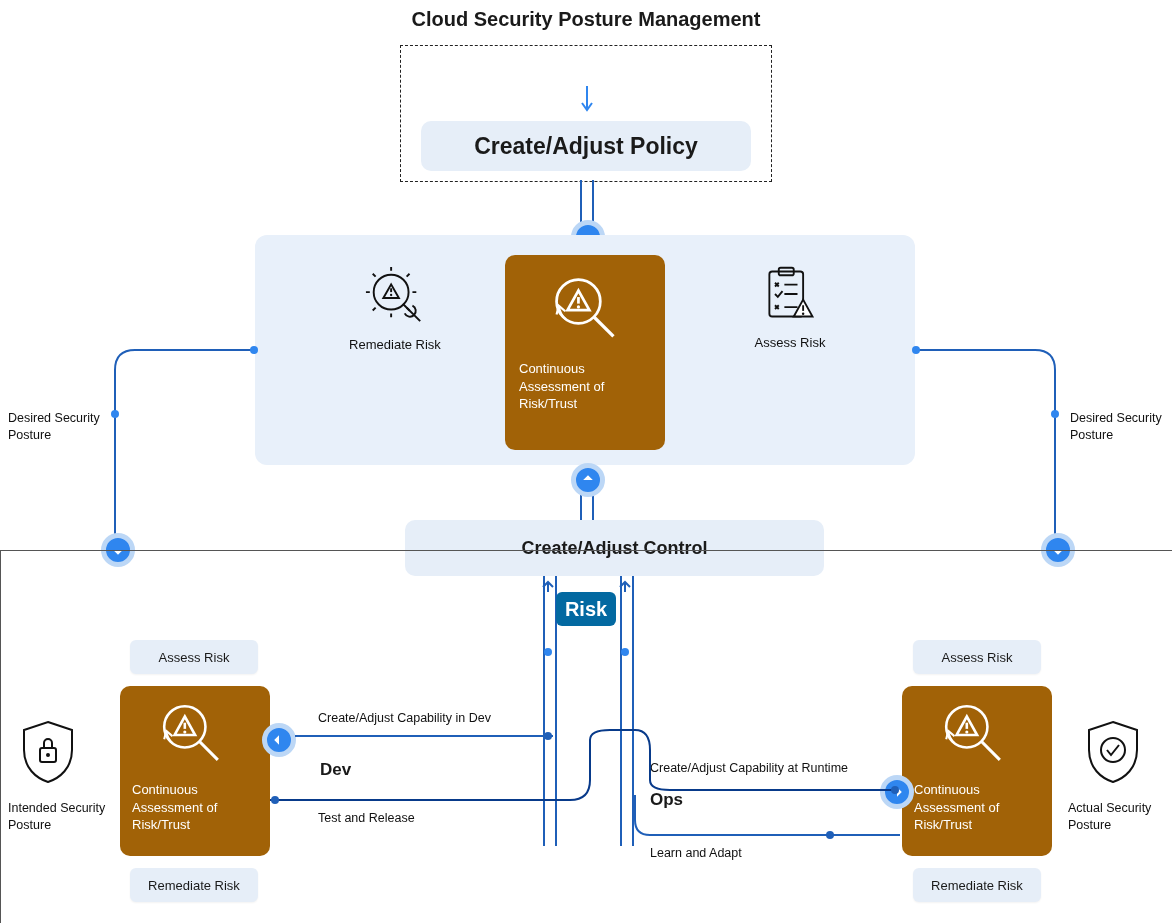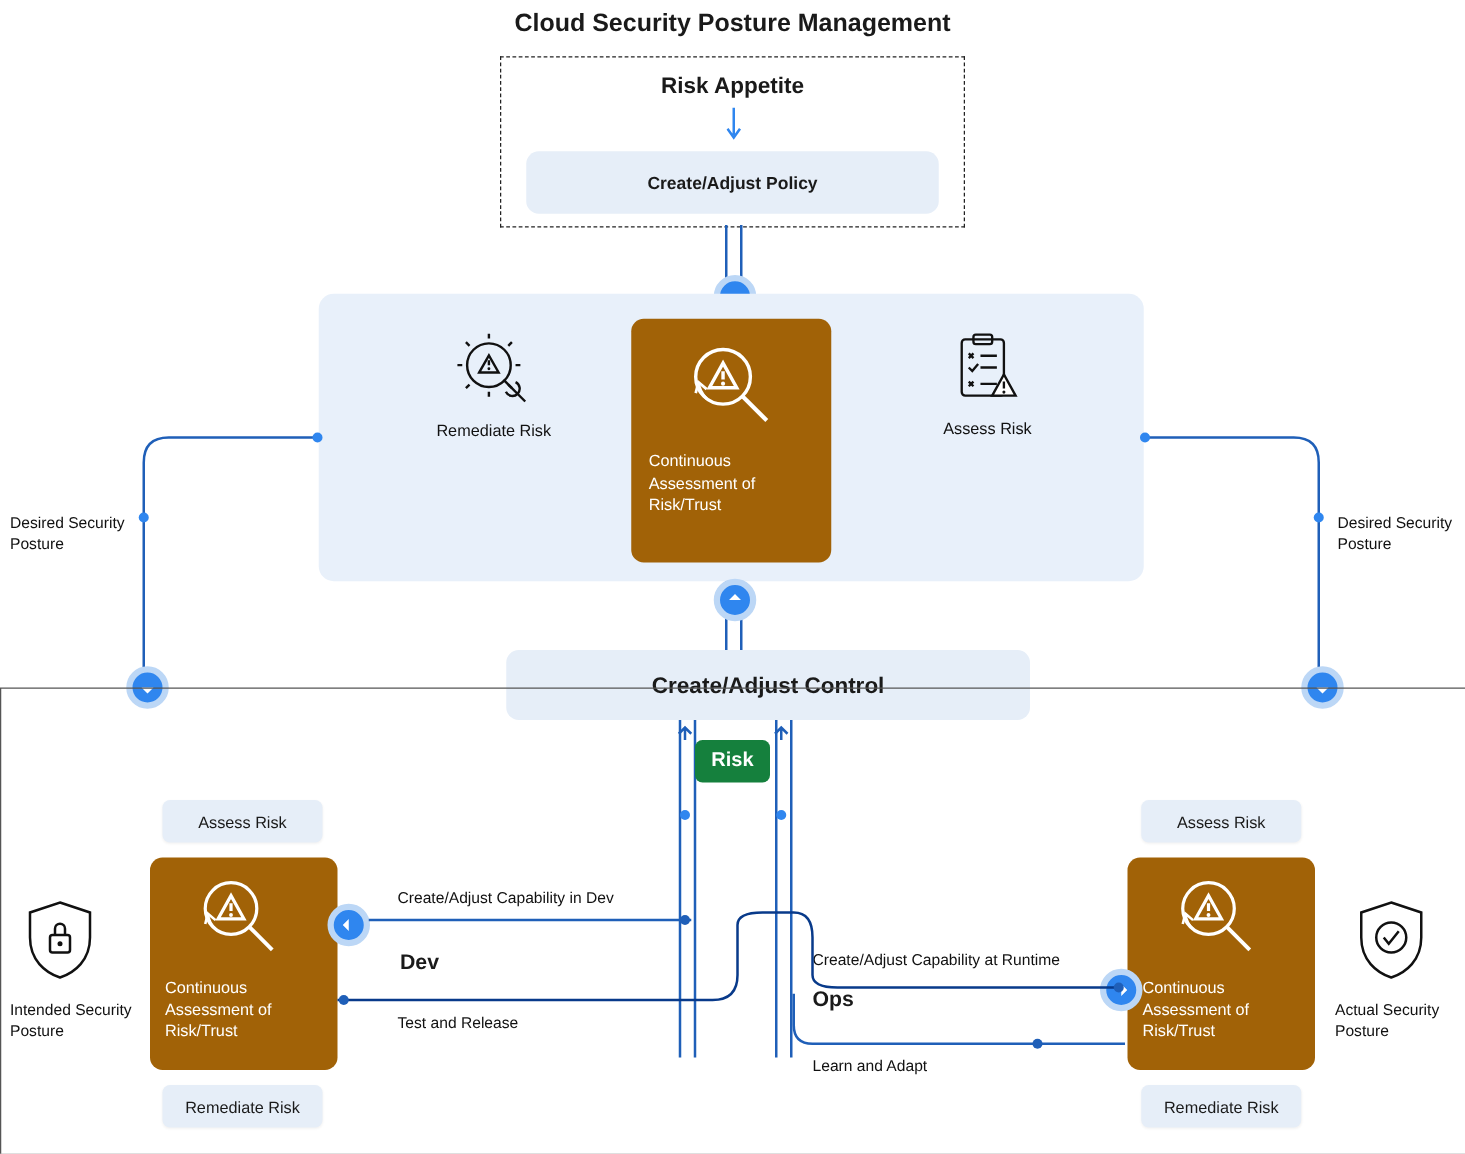--- a/index.html
+++ b/index.html
@@ -6,21 +6,21 @@
   .canvas{position:relative;width:1172px;height:923px;margin:0 auto}
   .abs{position:absolute}
   .title{font-weight:700;font-size:20px;text-align:center}
   .dashed-box{border:1px dashed #222;background:#fff}
   .pale-box{background:#e6eef8;border-radius:10px}
   .big-pale{background:#e8f0fa;border-radius:12px}
   .blue-box{background:#a16207;border-radius:10px;color:#fff}
   .small-pale{background:#e6eef8;border-radius:6px;box-shadow:0 1px 2px rgba(0,0,0,.05)}
   .bold{font-weight:700}
   .center-text{display:flex;align-items:center;justify-content:center;text-align:center}
-  .risk-badge{background:#15803d;color:#fff;font-weight:700;font-size:16px;border-radius:6px;display:flex;align-items:center;justify-content:center}
+  .risk-badge{background:#0369a1;color:#fff;font-weight:700;font-size:20px;border-radius:6px;display:flex;align-items:center;justify-content:center}
   .arrow-node{width:24px;height:24px;border:5px solid #bcd7f6;border-radius:50%;background:#2f86ef;display:flex;align-items:center;justify-content:center}
   .arrow-node svg{width:12px;height:12px;fill:#fff}
   .dot{width:8px;height:8px;border-radius:50%;background:#2f86ef}
   .icon-wrap{display:flex;flex-direction:column;align-items:center}
   .icon-wrap .cap{margin-top:10px;font-size:13px;color:#111;text-align:center;max-width:110px}
   .dbl-v{position:absolute;width:10px;border-left:2px solid #1f5fb8;border-right:2px solid #1f5fb8}
   .gray-border{border:1px solid #555}
   .svg-line{position:absolute;overflow:visible}
   .svg-line path{stroke:#1f5fb8;stroke-width:2;fill:none}
   .svg-line path.dark{stroke:#083a8a}
@@ -28,25 +28,24 @@
   .white-cap{color:#fff;font-size:13px;line-height:1.35}
 </style>
 </head>
 <body>
 
 <div class="canvas">
 
   <div class="abs title" style="left:0;top:8px;width:1172px">Cloud Security Posture Management</div>
 
   <div class="abs dashed-box" style="left:400px;top:45px;width:370px;height:135px">
-    <div class="abs bold center-text" style="left:0;top:12px;width:370px;font-size:18px">Risk Appetite</div>
     <svg class="abs" style="left:180px;top:40px;width:12px;height:30px">
         <path d="M6 0 L6 22 M1 17 L6 24 L11 17" stroke="#2f86ef" stroke-width="2" fill="none"></path>
       </svg>
-    <div class="abs pale-box center-text bold" style="left:20px;top:75px;width:330px;height:50px;font-size:14px">Create/Adjust Policy</div>
+    <div class="abs pale-box center-text bold" style="left:20px;top:75px;width:330px;height:50px;font-size:23px">Create/Adjust Policy</div>
   </div>
 
   <div class="dbl-v" style="left:580px;top:180px;height:55px"></div>
   <div class="abs arrow-node" style="left:571px;top:220px">
       <svg viewBox="0 0 10 10">
         <path d="M5 0 L5 8 M1 5 L5 9 L9 5"></path>
       </svg>
     </div>
 
   <div class="abs big-pale" style="left:255px;top:235px;width:660px;height:230px">

